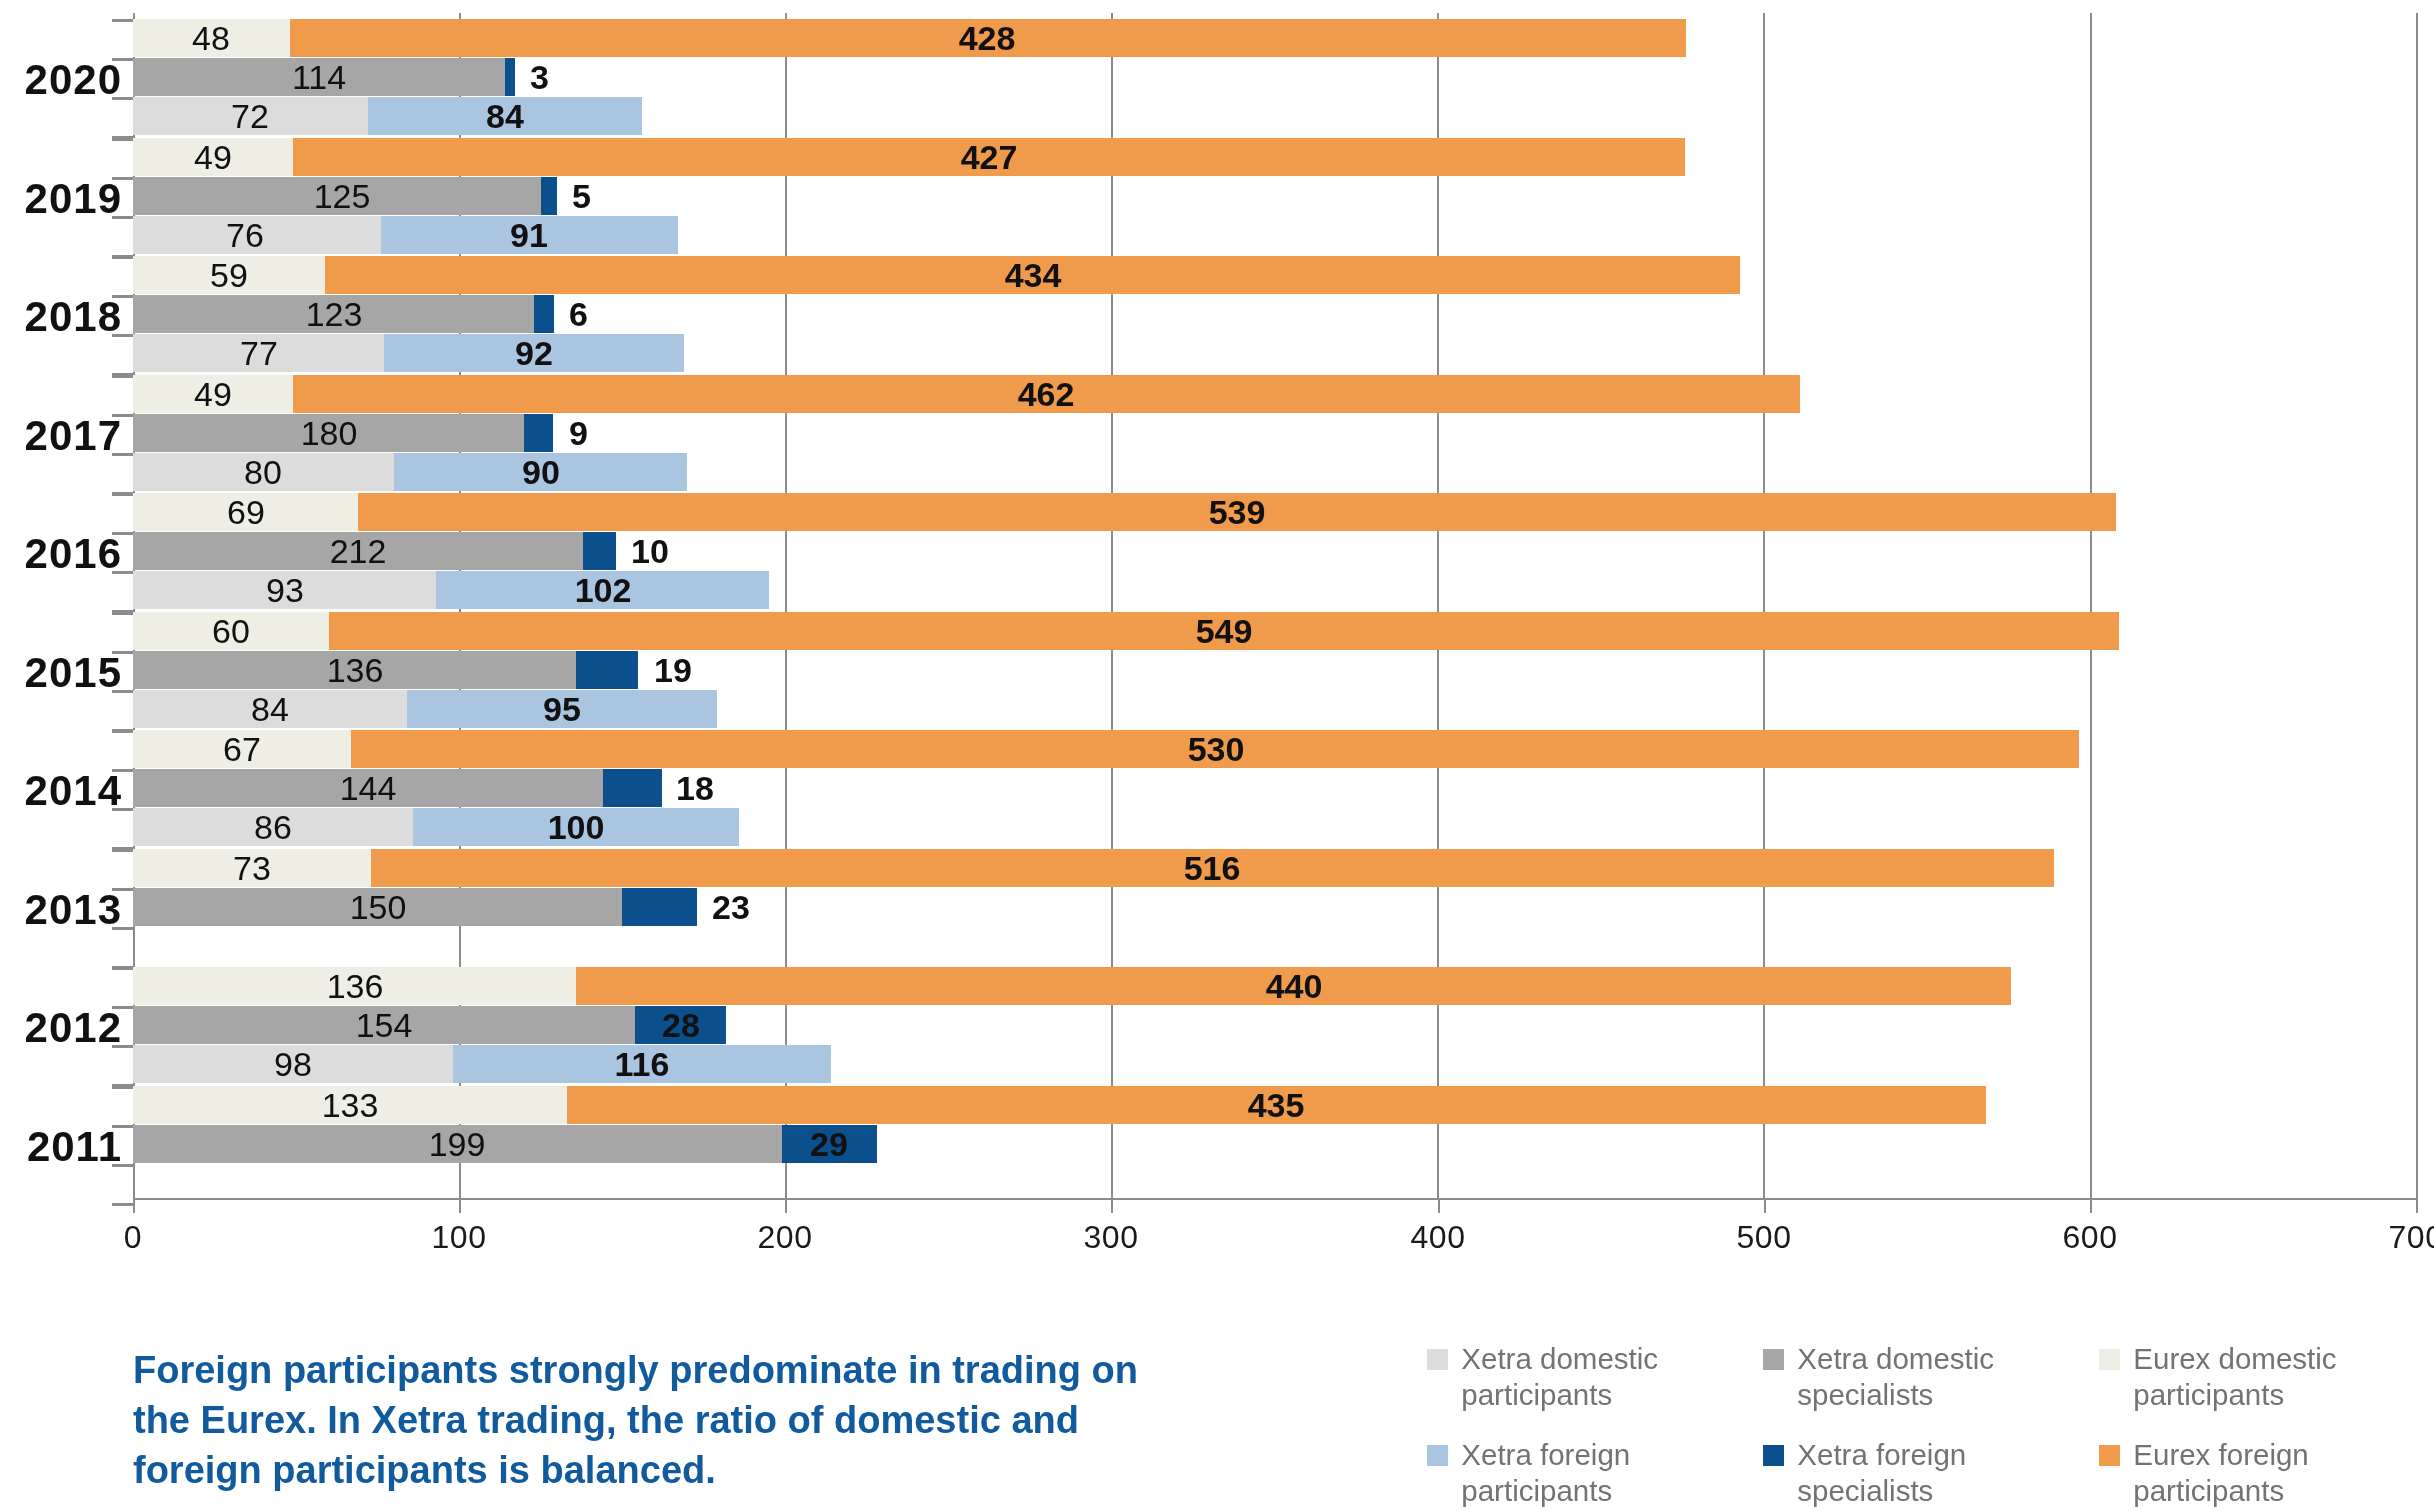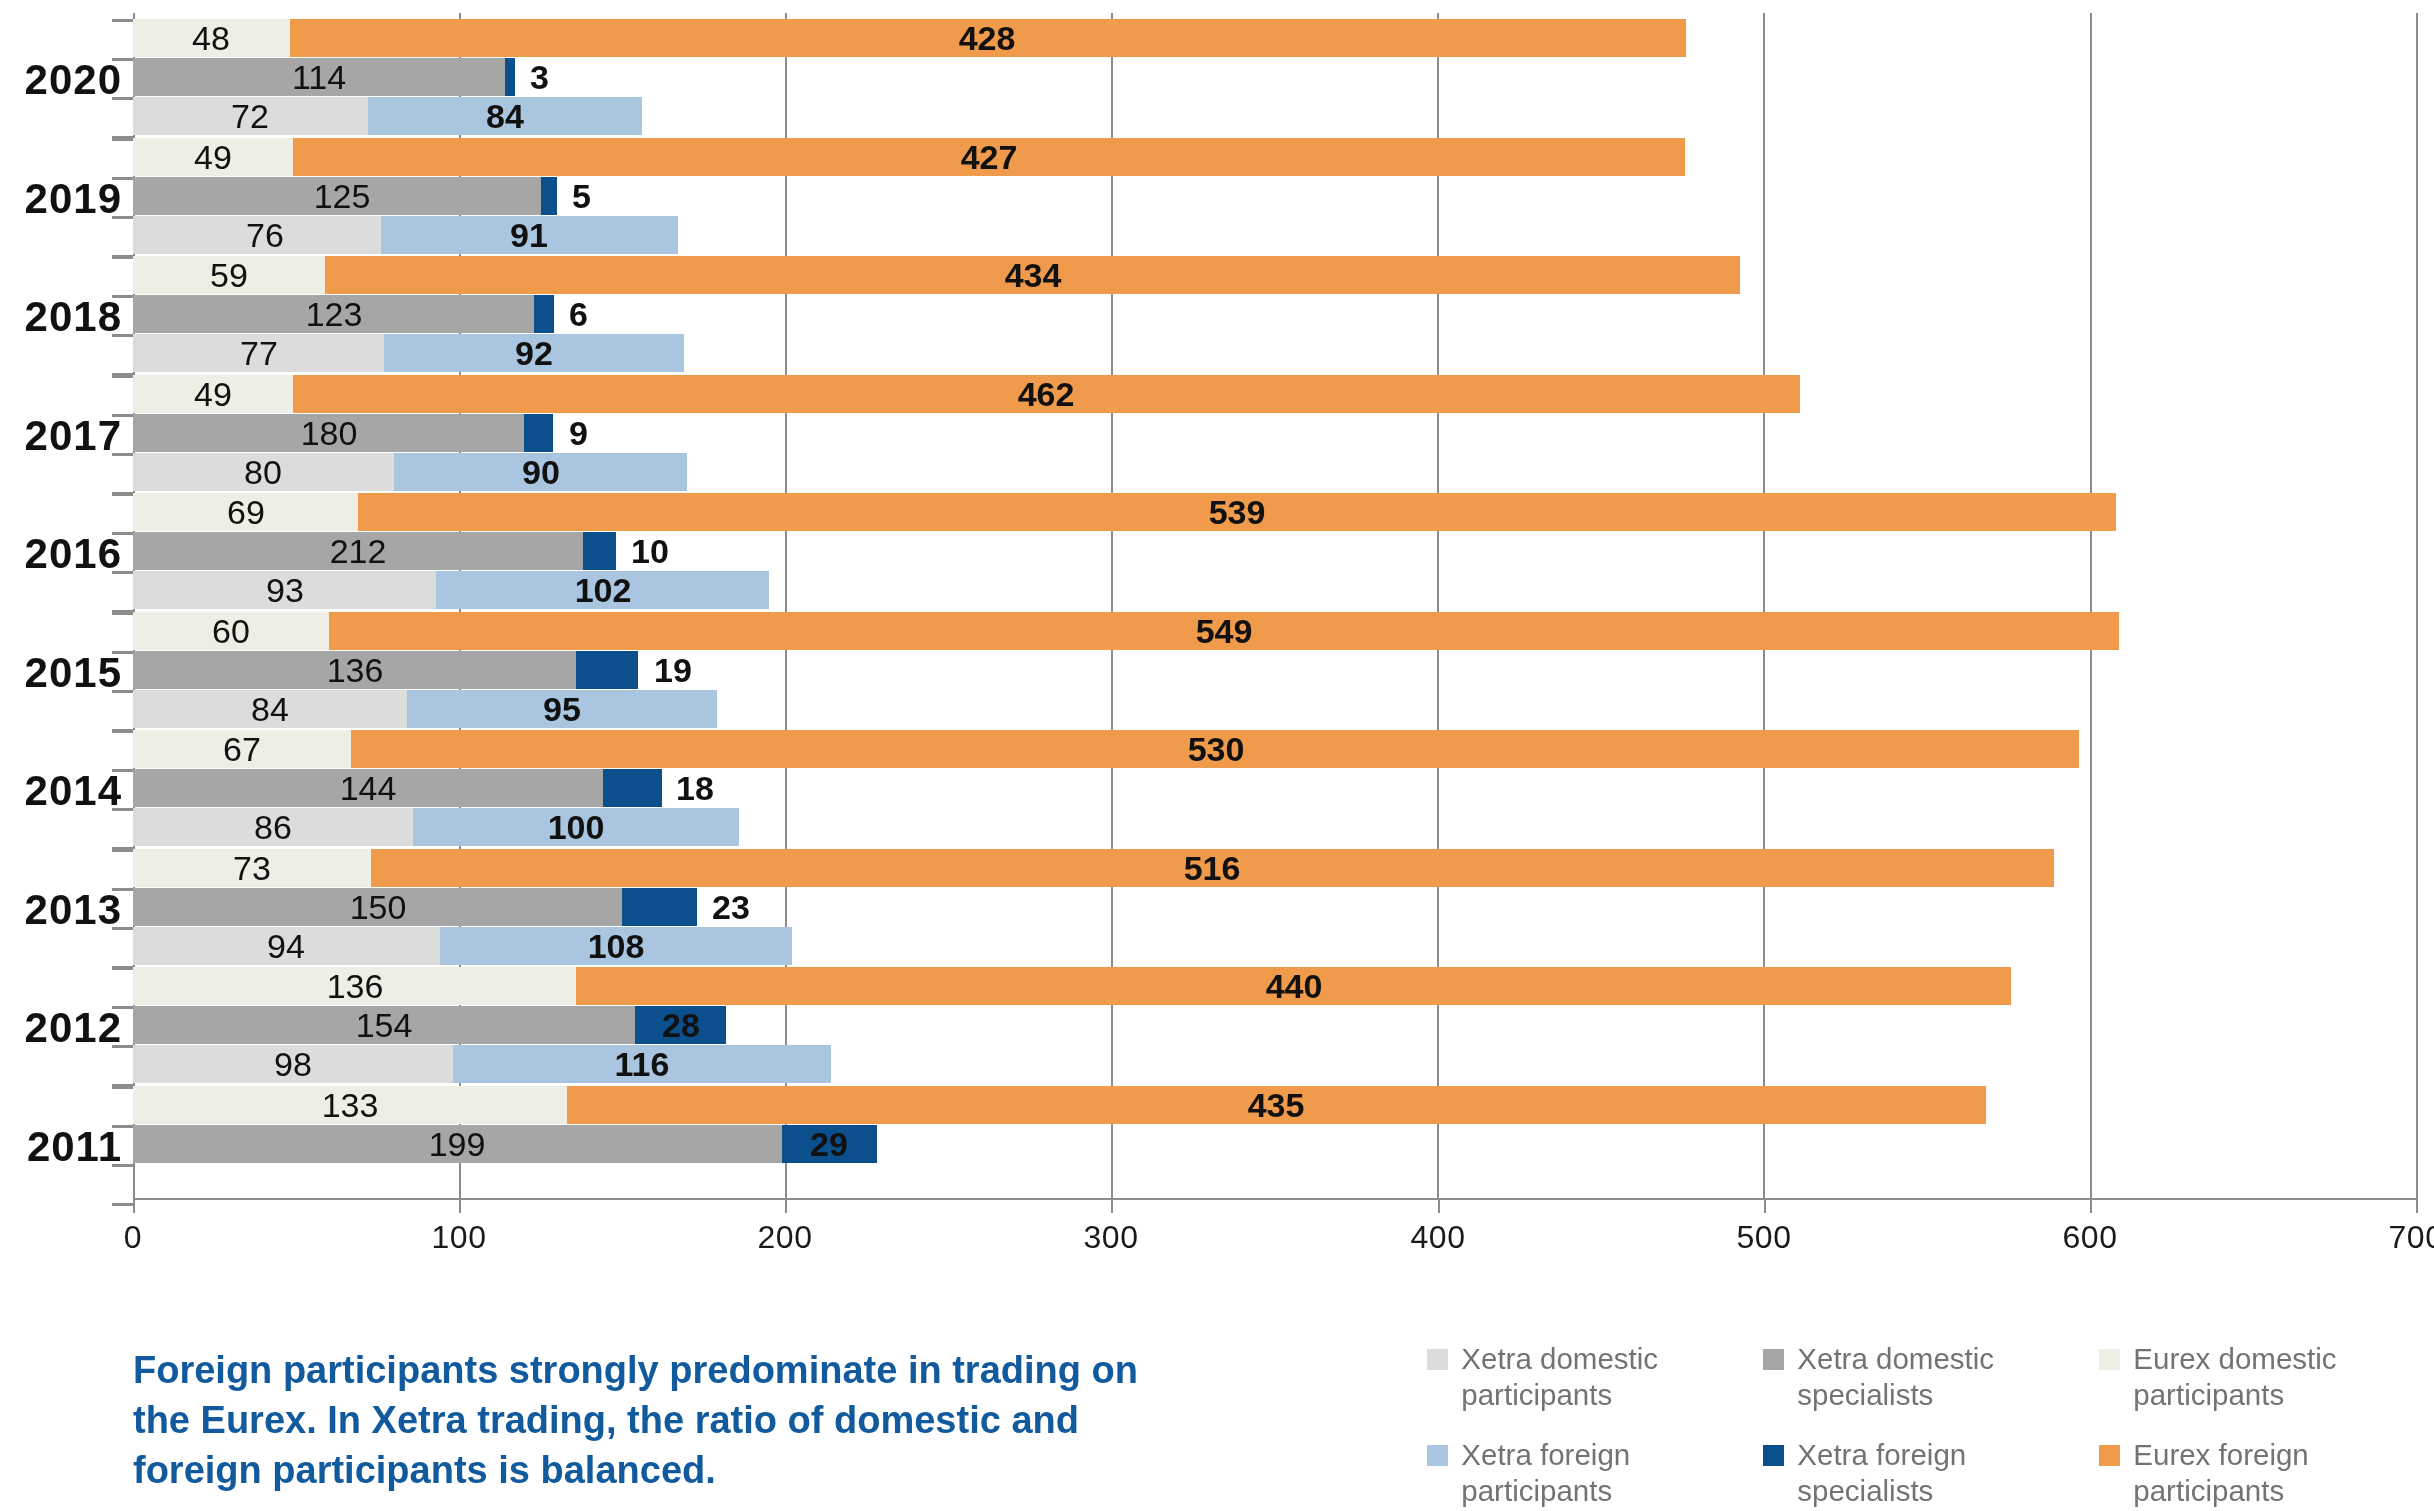--- a/index.html
+++ b/index.html
@@ -125,21 +125,21 @@
           <div class="seg-label bold" style="left: 856px;">427</div>
         </div>
         <div class="bar-row" style="top: 45px; width: 2283px;">
           <div class="seg" style="left: 0px; width: 408px; background: rgb(166, 166, 166);"></div>
           <div class="seg-label light" style="left: 209px; text-align: right;">125</div>
           <div class="seg" style="left: 408px; width: 16.3px; background: rgb(11, 79, 140);"></div>
           <div class="seg-label bold outside" style="left: 439px;">5</div>
         </div>
         <div class="bar-row" style="top: 84px; width: 2283px;">
           <div class="seg" style="left: 0px; width: 248px; background: rgb(220, 220, 220);"></div>
-          <div class="seg-label light" style="left: 132px;">76</div>
+          <div class="seg-label light" style="left: 112px;">76</div>
           <div class="seg" style="left: 248px; width: 297px; background: rgb(169, 197, 224);"></div>
           <div class="seg-label bold" style="left: 396px;">91</div>
         </div>
       </div>
       <div class="year-group" style="top: 237px; height: 119px;">
         <div class="year-label" style="top: 43px;">2018</div>
         <div class="ytick" style="top: 5.7px;"></div>
         <div class="ytick" style="top: 45px;"></div>
         <div class="ytick" style="top: 84px;"></div>
         <div class="ytick" style="top: 123px;"></div>
@@ -272,26 +272,20 @@
           <div class="seg" style="left: 0px; width: 238px; background: rgb(239, 238, 228);"></div>
           <div class="seg-label light" style="left: 119px;">73</div>
           <div class="seg" style="left: 238px; width: 1683px; background: rgb(240, 154, 75);"></div>
           <div class="seg-label bold" style="left: 1079px;">516</div>
         </div>
         <div class="bar-row" style="top: 45px; width: 2283px;">
           <div class="seg" style="left: 0px; width: 489px; background: rgb(166, 166, 166);"></div>
           <div class="seg-label light" style="left: 245px;">150</div>
           <div class="seg" style="left: 489px; width: 75px; background: rgb(11, 79, 140);"></div>
           <div class="seg-label bold outside" style="left: 579px;">23</div>
-        </div>
-        <div class="bar-row" style="top: 84px; width: 2283px;">
-          <div class="seg" style="left: 0px; width: 307px; background: rgb(220, 220, 220);"></div>
-          <div class="seg-label light" style="left: 153px;">94</div>
-          <div class="seg" style="left: 307px; width: 352px; background: rgb(169, 197, 224);"></div>
-          <div class="seg-label bold" style="left: 483px;">108</div>
         </div>
       </div>
       <div class="year-group" style="top: 948px; height: 119px;">
         <div class="year-label" style="top: 43px;">2012</div>
         <div class="ytick" style="top: 5.7px;"></div>
         <div class="ytick" style="top: 45px;"></div>
         <div class="ytick" style="top: 84px;"></div>
         <div class="ytick" style="top: 123px;"></div>
         <div class="bar-row" style="top: 5.7px; width: 2283px;">
           <div class="seg" style="left: 0px; width: 443px; background: rgb(239, 238, 228);"></div>

